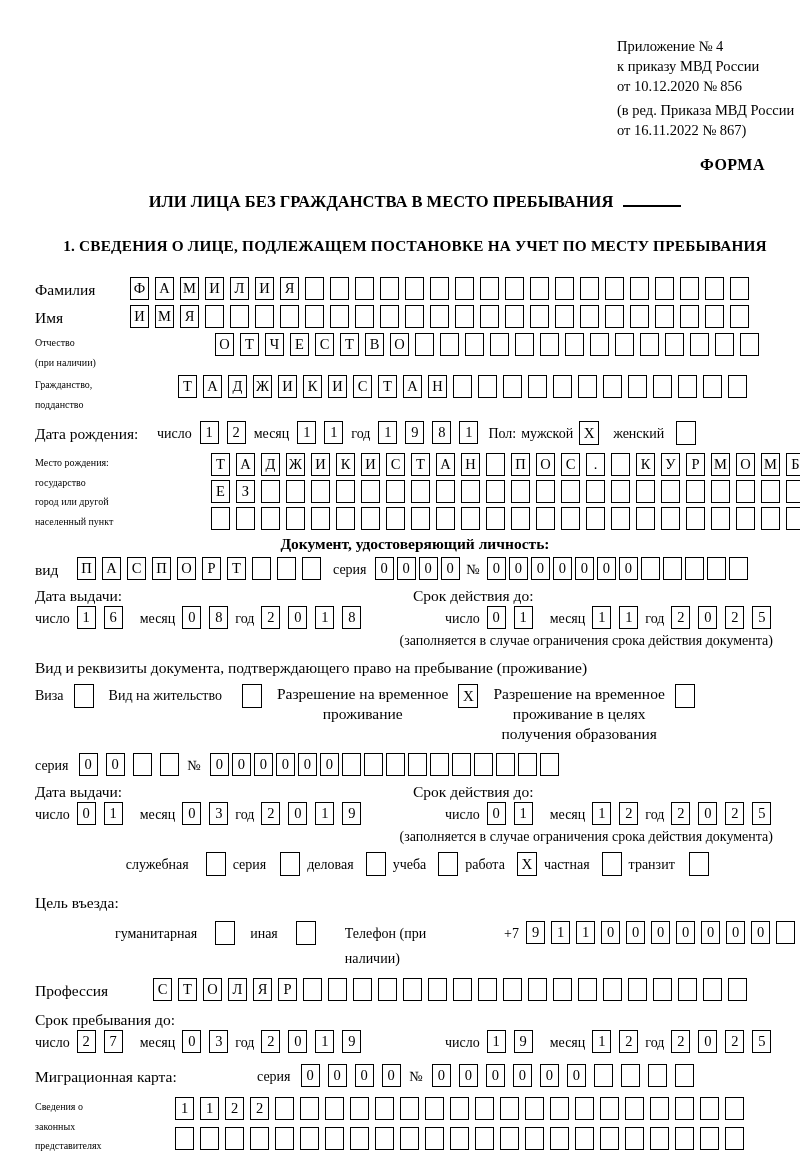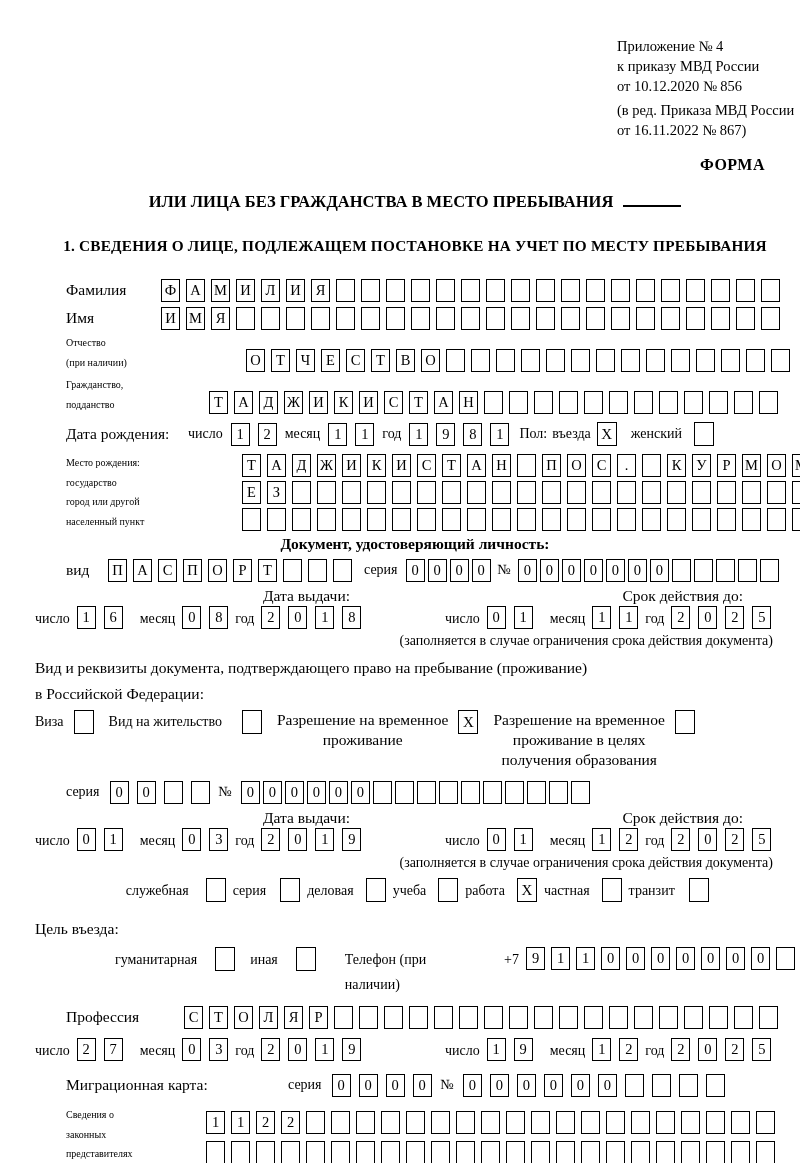--- a/index.html
+++ b/index.html
@@ -8,36 +8,36 @@
     padding:36px 5px 16px 35px;overflow:hidden;color:#000;
     font-family:"Liberation Serif","DejaVu Serif",serif;
     margin:0 auto;position:relative;
   }
   .appendix{margin-left:582px;font-size:14.5px;line-height:20px;}
   .amend{margin-top:4px;}
   .forma{font-weight:bold;font-size:16px;text-align:right;padding-right:30px;margin-top:16px;letter-spacing:.5px;}
   .title{text-align:center;font-weight:bold;font-size:16.5px;line-height:23px;margin-top:16px;}
   .blank{display:inline-block;width:58px;border-bottom:2px solid #000;margin-left:10px;height:14px;}
   .sec{text-align:center;font-weight:bold;font-size:15.3px;margin-top:24px;letter-spacing:.2px;}
-  .row{display:flex;align-items:flex-end;margin-top:3px;margin-left:31px;}
+  .row{display:flex;align-items:flex-start;margin-top:3px;}
   .lbl{font-size:15.5px;line-height:25px;flex:none;}
   .lblstack{display:flex;flex-direction:column;flex:none;}
   .lblstack .l{font-size:10px;line-height:19.5px;}
   .boxes{display:inline-flex;gap:6px;flex:none;}
   .g8{gap:8px;}
   .tight{gap:3px;}
   .boxcol{display:flex;flex-direction:column;gap:4px;}
   .bx{width:17px;height:21px;border:1.6px solid #000;font-size:14.5px;line-height:21px;text-align:center;flex:none;}
   .cbx{display:inline-block;width:18px;height:22px;border:1.6px solid #000;font-size:15px;line-height:22px;text-align:center;flex:none;}
   .slbl{font-size:14px;line-height:25px;}
   .dochead{text-align:center;font-weight:bold;font-size:15.5px;margin-top:4px;}
   .cols{display:flex;margin-top:5px;}
   .col-l{width:378px;flex:none;}
   .col-r{flex:1;}
-  .dhead{font-size:15.5px;text-align:right;}
+  .dhead{font-size:15.5px;text-align:left;}
   .col-l .dhead{width:315px;}
   .col-r .dhead{width:330px;}
   .dgroup{display:flex;align-items:flex-start;gap:7px;}
   .note{font-size:14px;text-align:right;padding-right:22px;margin-top:2px;}
   .para{font-size:15.5px;line-height:21px;margin-top:8px;}
   .opts{display:flex;align-items:flex-start;margin-top:6px;gap:15px;}
   .opt{display:flex;align-items:flex-start;gap:10px;}
   .optlines{display:flex;flex-direction:column;text-align:center;}
   .optlines .l{font-size:15.5px;line-height:20px;}
   .prow{display:flex;align-items:flex-start;gap:7px;margin-top:7px;}
@@ -202,21 +202,21 @@
         <span class="bx">1</span>
       </span>
     <span class="slbl" style="margin:0 8px;">год</span>
     <span class="boxes g8">
         <span class="bx">1</span>
         <span class="bx">9</span>
         <span class="bx">8</span>
         <span class="bx">1</span>
       </span>
     <span class="slbl" style="margin-left:10px;">Пол:</span>
-    <span class="slbl" style="margin-left:5px;margin-right:6px;">въезда</span>
+    <span class="slbl" style="margin-left:5px;margin-right:6px;">мужской</span>
     <span class="cbx">X</span>
     <span class="slbl" style="margin-left:14px;margin-right:12px;">женский</span>
     <span class="cbx"></span>
   </div>
 
   <div class="row" style="margin-top:7px;">
     <span class="lblstack" style="width:176px;">
       <span class="l">Место рождения:</span>
       <span class="l">государство</span>
       <span class="l">город или другой</span>
@@ -392,21 +392,20 @@
             <span class="bx">0</span>
             <span class="bx">2</span>
             <span class="bx">5</span>
           </span>
       </span>
     </div>
   </div>
   <div class="note">(заполняется в случае ограничения срока действия документа)</div>
 
   <div class="para">Вид и реквизиты документа, подтверждающего право на пребывание (проживание)</div>
-  <div class="para" style="margin-top:5px;">в Российской Федерации:</div>
 
   <div class="opts">
     <span class="opt">
       <span class="slbl" style="line-height:23px;">Виза</span>
       <span class="cbx"></span>
     </span>
     <span class="opt">
       <span class="slbl" style="line-height:23px;">Вид на жительство</span>
       <span class="cbx" style="margin-left:10px;"></span>
     </span>
@@ -592,20 +591,23 @@
         <span class="bx"></span>
         <span class="bx"></span>
         <span class="bx"></span>
         <span class="bx"></span>
         <span class="bx"></span>
         <span class="bx"></span>
       </span>
   </div>
 
   <div class="cols" style="margin-top:8px;">
+    <div class="col-r">
+        <div class="dhead">Срок пребывания до:</div>
+      </div>
   </div>
   <div class="cols" style="margin-top:1px;">
     <div class="col-l">
       <span class="dgroup">
         <span class="slbl">число</span>
         <span class="boxes g8">
             <span class="bx">2</span>
             <span class="bx">7</span>
           </span>
         <span class="slbl" style="margin-left:10px;">месяц</span>

